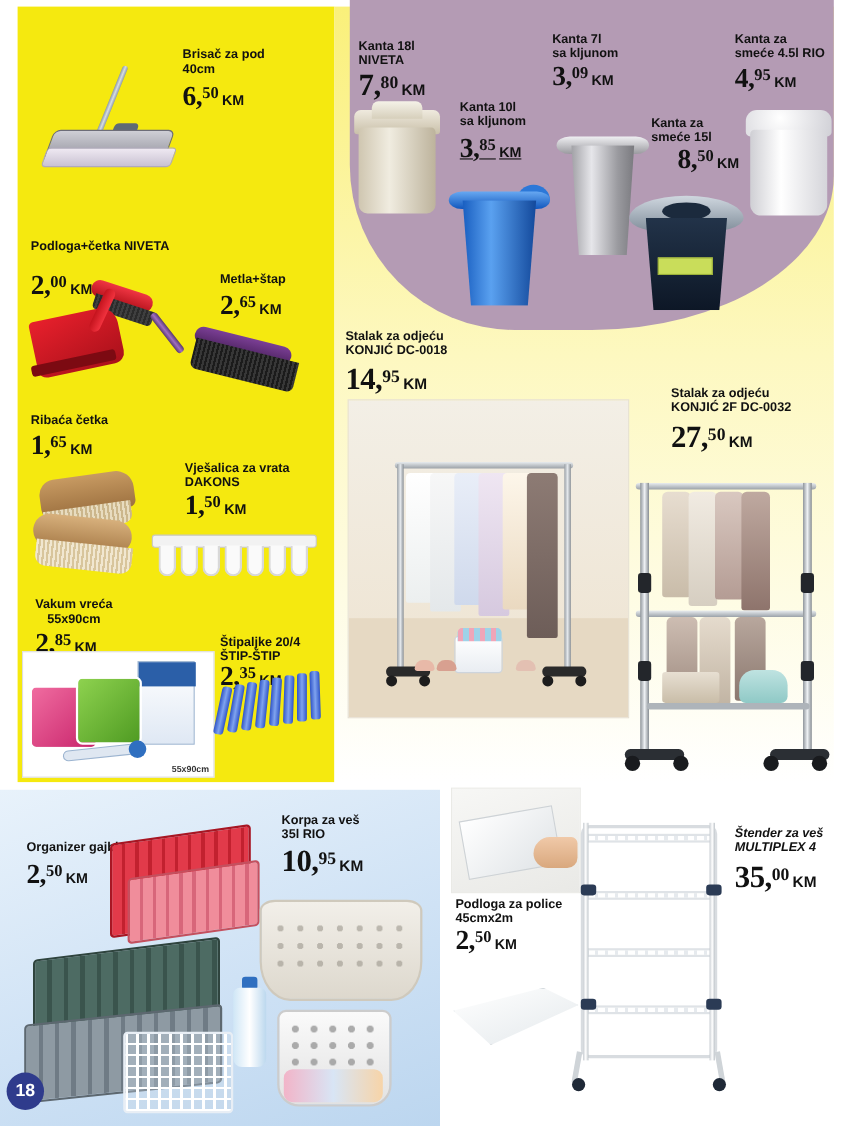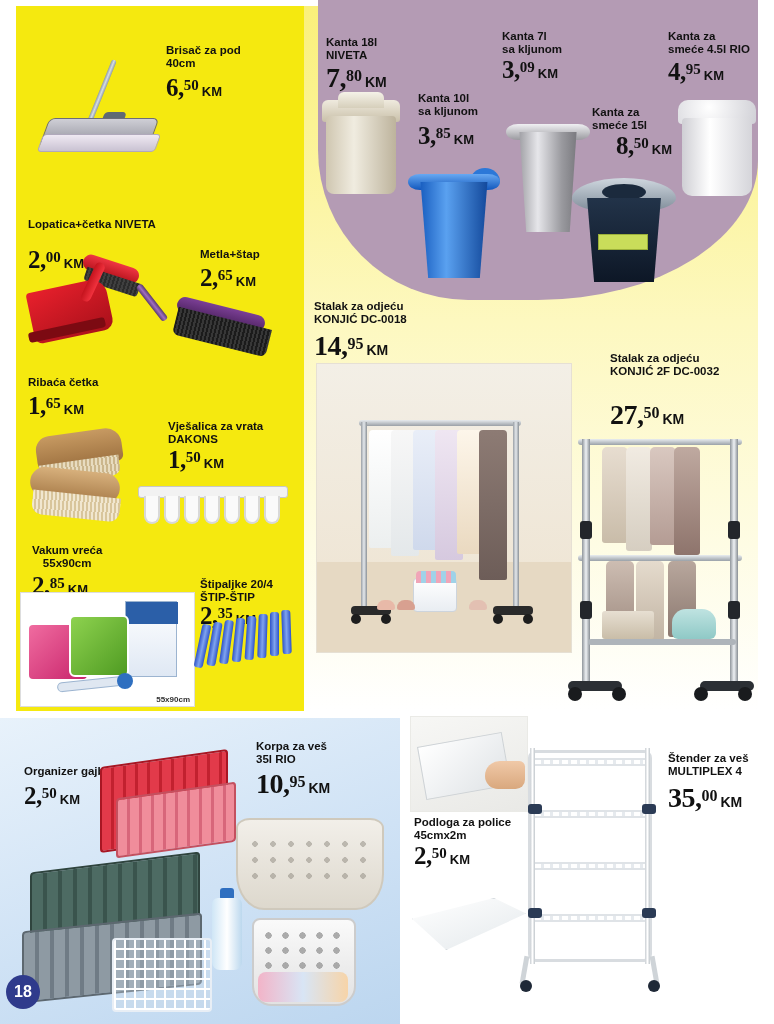--- a/index.html
+++ b/index.html
@@ -460,21 +460,21 @@
   <div class="art" id="art-mop">
     <div class="handle"></div>
       <div class="joint"></div>
       <div class="head"></div>
       <div class="pad"></div>
   </div>
   <div class="label" style="left:166px; top:44px;">Brisač za pod
 40cm</div>
   <div class="price" style="left:166px; top:74px;"><span class="int">6</span><span class="int">,</span><span class="dec">50</span><span class="cur">KM</span></div>
 
-  <div class="label" style="left:28px; top:218px;">Lopatica+četka NIVETA</div>
+  <div class="label" style="left:28px; top:218px;">Podloga+četka NIVETA</div>
   <div class="price" style="left:28px; top:246px;"><span class="int">2</span><span class="int">,</span><span class="dec">00</span><span class="cur">KM</span></div>
   <div class="art" id="art-dustpan">
     <div class="brush-body"></div>
       <div class="brush-bristles"></div>
     <div class="pan"></div>
       <div class="pan-lip"></div>
       <div class="pan-handle"></div>
   </div>
 
   <div class="label" style="left:200px; top:248px;">Metla+štap</div>
@@ -542,21 +542,21 @@
 NIVETA</div>
   <div class="price big" style="left:326px; top:62px;"><span class="int">7</span><span class="int">,</span><span class="dec">80</span><span class="cur">KM</span></div>
   <div class="bin" id="bin-fantasy">
       <div class="lid"></div>
       <div class="flap"></div>
       <div class="body"></div>
     </div>
 
   <div class="label" style="left:418px; top:92px;">Kanta 10l
 sa kljunom</div>
-  <div class="price" style="left:418px; top:122px;"><span class="int">3</span><span class="int">,</span><span class="dec">85</span><span class="cur">KM</span></div>
+  <div class="price" style="left:418px; top:122px;text-decoration:underline;"><span class="int">3</span><span class="int">,</span><span class="dec">85</span><span class="cur">KM</span></div>
   <div class="bin" id="bin-blue">
       <div class="spout"></div>
       <div class="rim"></div>
       <div class="body"></div>
     </div>
 
   <div class="label" style="left:502px; top:30px;">Kanta 7l
 sa kljunom</div>
   <div class="price" style="left:502px; top:56px;"><span class="int">3</span><span class="int">,</span><span class="dec">09</span><span class="cur">KM</span></div>
   <div class="bin" id="bin-silver">
@@ -603,21 +603,21 @@
     <div class="wheel" style="left:176px;"></div>
       <div class="wheel" style="left:206px;"></div>
     <div class="basket"></div>
     <div class="shoe" style="left:60px;  background:#e8b9a8;"></div>
     <div class="shoe" style="left:80px;  background:#d8a090;"></div>
     <div class="shoe" style="left:152px; background:#e3c0b2;"></div>
   </div>
 
   <div class="label" style="left:610px; top:352px;">Stalak za odjeću
 KONJIĆ 2F DC-0032</div>
-  <div class="price big" style="left:610px; top:382px;margin-top:17px;"><span class="int">27</span><span class="int">,</span><span class="dec">50</span><span class="cur">KM</span></div>
+  <div class="price big" style="left:610px; top:382px;"><span class="int">27</span><span class="int">,</span><span class="dec">50</span><span class="cur">KM</span></div>
 
   <div class="art" id="art-rack2">
     <div class="rail-top"></div>
     <div class="coat" style="left:34px; top:22px; width:26px; height:96px; background:linear-gradient(180deg,#e7ddd0,#c9bca9);"></div>
     <div class="coat" style="left:58px; top:22px; width:26px; height:104px; background:linear-gradient(180deg,#f1ebe2,#d6cec1);"></div>
     <div class="coat" style="left:82px; top:22px; width:26px; height:98px; background:linear-gradient(180deg,#d9c8c0,#b49c94);"></div>
     <div class="coat" style="left:106px;top:22px; width:26px; height:108px; background:linear-gradient(180deg,#bfa9a0,#8e746c);"></div>
     <div class="rail-bot"></div>
     <div class="coat" style="left:38px; top:136px; width:28px; height:74px; background:linear-gradient(180deg,#cdbdb2,#a08d82);"></div>
     <div class="coat" style="left:68px; top:136px; width:28px; height:80px; background:linear-gradient(180deg,#e5dbcd,#c1b4a3);"></div>
@@ -679,21 +679,21 @@
     <div class="sheet"></div>
       <div class="hand"></div>
   </div>
   <div class="label" style="left:414px; top:816px;">Podloga za police
 45cmx2m</div>
   <div class="price" style="left:414px; top:842px;"><span class="int">2</span><span class="int">,</span><span class="dec">50</span><span class="cur">KM</span></div>
   <div class="art" id="art-liner-roll">
       <div class="s"></div>
     </div>
 
-  <div class="label" style="left:668px; top:752px;">Štender za veš
+  <div class="label" style="left:668px; top:752px;font-style:italic;">Štender za veš
 MULTIPLEX 4</div>
   <div class="price big" style="left:668px; top:782px;"><span class="int">35</span><span class="int">,</span><span class="dec">00</span><span class="cur">KM</span></div>
 
   <div class="art" id="art-tower">
     <div class="frame"></div>
     <div class="tier" style="top:18px;"></div>
     <div class="tier" style="top:70px;"></div>
     <div class="tier" style="top:122px;"></div>
     <div class="tier" style="top:174px;"></div>
     <div class="vpole-l"></div>

